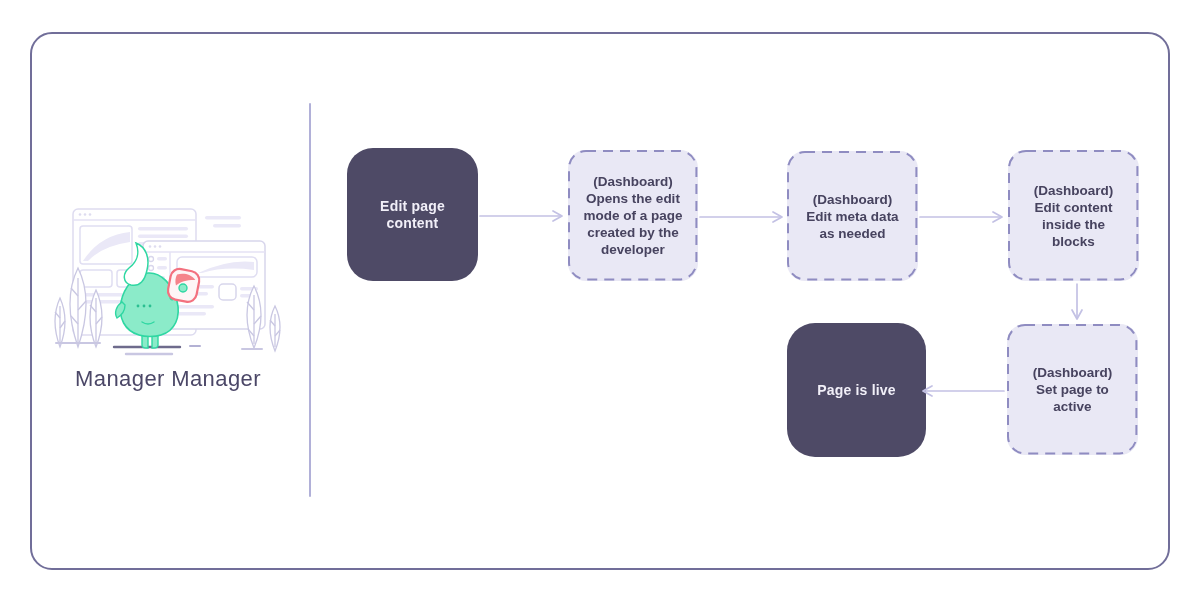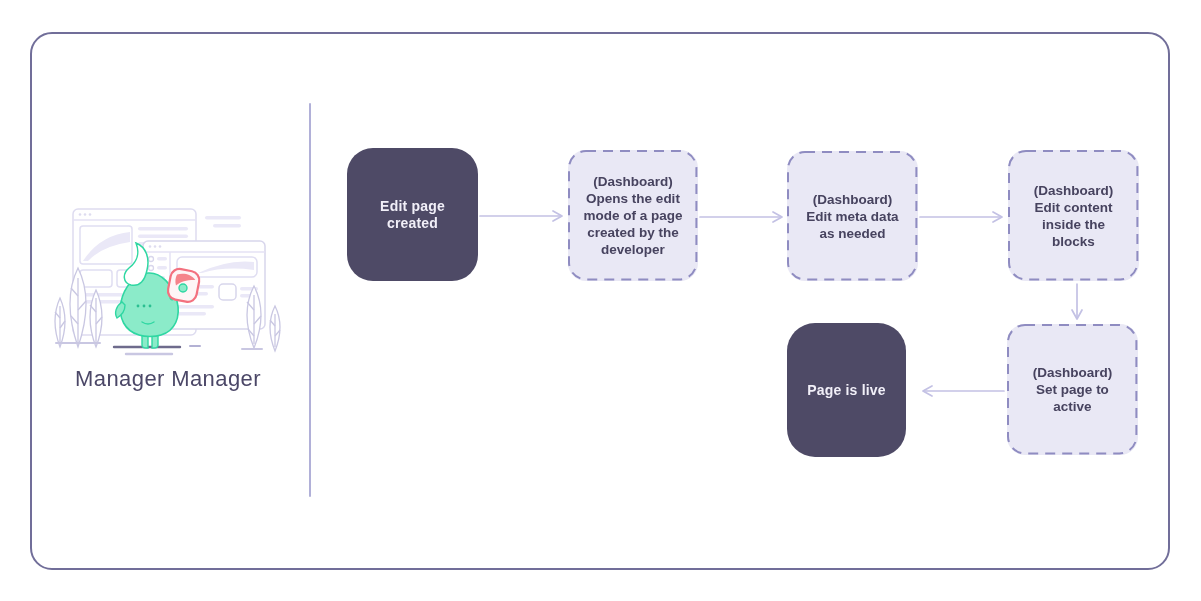--- a/index.html
+++ b/index.html
@@ -35,21 +35,21 @@
   .node-dashed {
     background: #E9E8F5; border-radius: 18px;
     color: #47435F; font-size: 13.5px; font-weight: 600;
   }
   .node-dashed .dash-border { position: absolute; left: 0; top: 0; width: 100%; height: 100%; pointer-events: none; }
 
   .n1 { left: 347px; top: 148px; width: 131px; height: 133px; }
   .n2 { left: 568px; top: 150px; width: 130px; height: 131px; }
   .n3 { left: 787px; top: 151px; width: 131px; height: 130px; }
   .n4 { left: 1008px; top: 150px; width: 131px; height: 131px; }
-  .n5 { left: 787px; top: 323px; width: 119px; height: 134px; border-radius: 28px; }
+  .n5 { left: 787px; top: 323px; width: 139px; height: 134px; border-radius: 28px; }
   .n6 { left: 1007px; top: 324px; width: 131px; height: 131px; }
 
   .arrows { position: absolute; left: 0; top: 0; width: 1201px; height: 601px; pointer-events: none; }
 </style>
 </head>
 <body>
 
 <div class="stage">
 
   <div class="frame"></div>
@@ -161,21 +161,21 @@
       <rect x="119" y="72" width="29" height="31" rx="9" fill="#FEF5F6" stroke="#F3717F" stroke-width="2.2"></rect>
       <path d="M 125 78 C 131 75 139 75 144 80 C 137 81 130 84 126 89 C 124 85 124 81 125 78 Z" fill="#F5848B"></path>
     </g>
     <circle cx="133" cy="90" r="4" fill="#8BEBC9" stroke="#2FD7A2" stroke-width="1.4"></circle>
   </svg>
 
   <div class="title">Manager Manager</div>
 
   <div class="node node-solid n1">
     <span>Edit page
-created</span>
+content</span>
   </div>
 
   <div class="node node-dashed n2">
     <svg class="dash-border">
       <rect x="1" y="1" width="98%" height="98%" rx="17" fill="none" stroke="#8F8CC1" stroke-width="2" stroke-dasharray="10 7"></rect>
     </svg>
     <span>(Dashboard)
 Opens the edit
 mode of a page
 created by the

